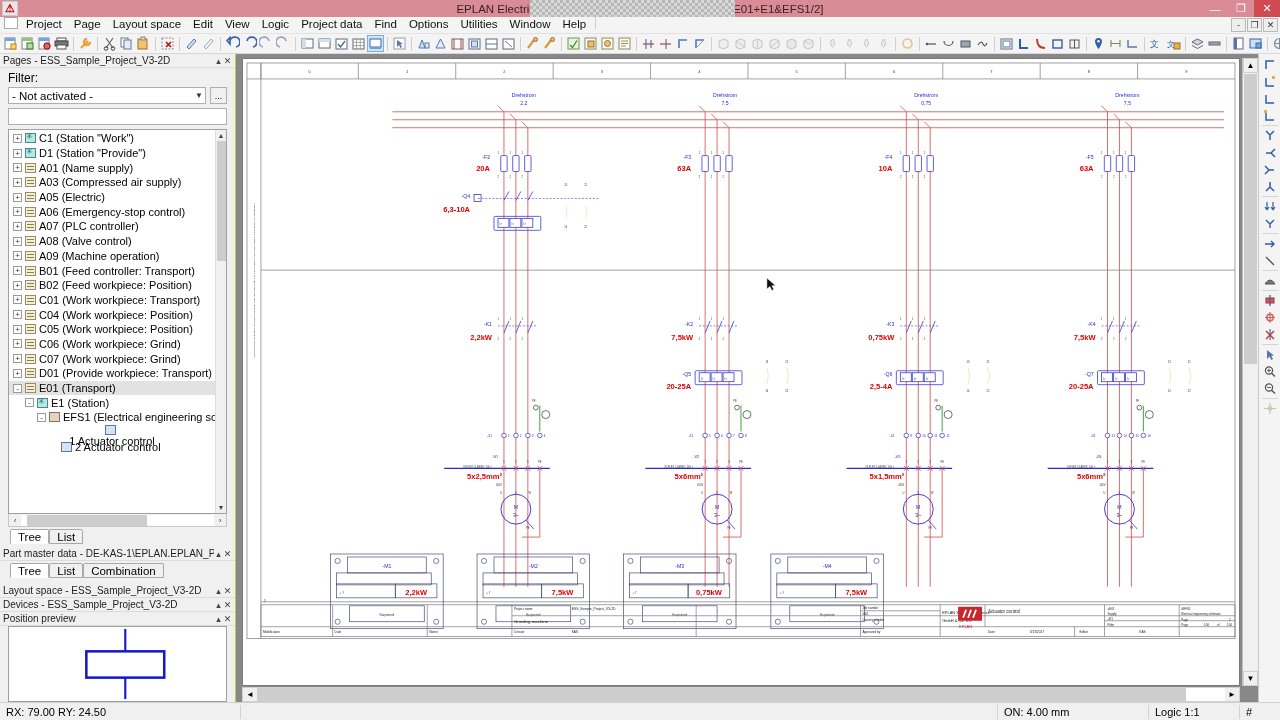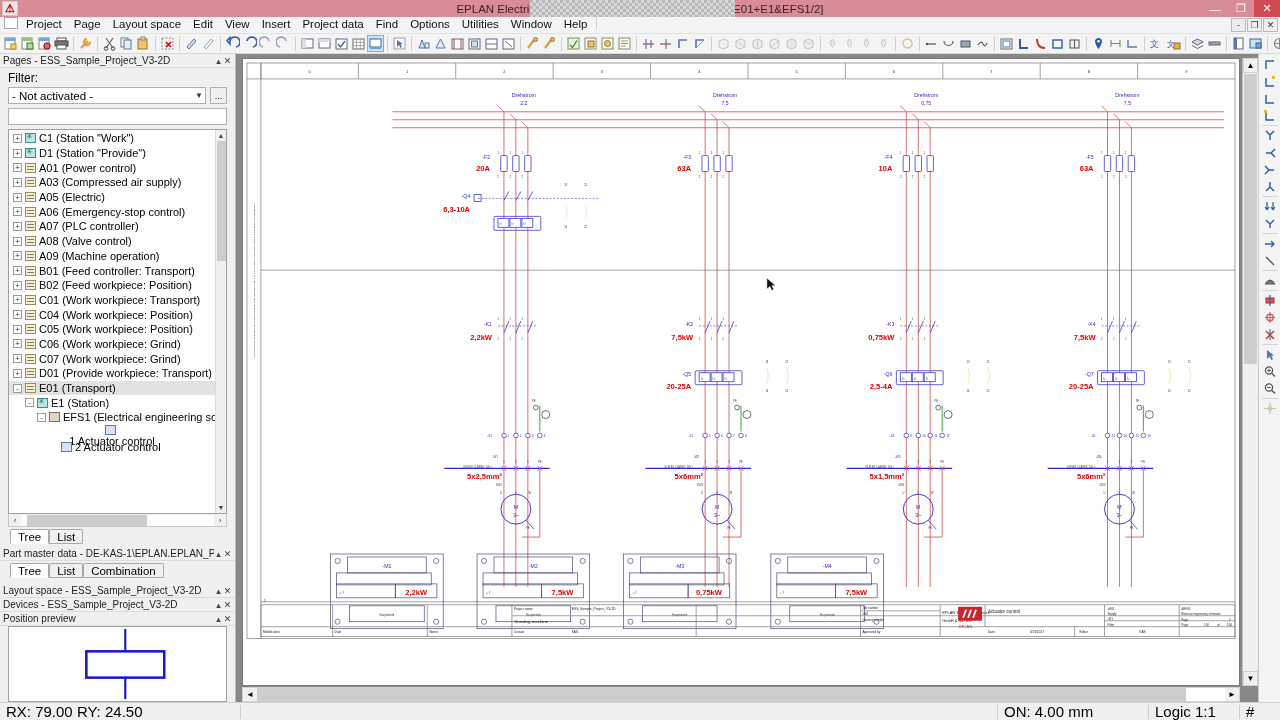--- a/index.html
+++ b/index.html
@@ -143,21 +143,21 @@
     display:flex;align-items:center;font-size:10px;padding:0 5px;gap:3px;}
   .doctab .pg{width:8px;height:9px;border:1px solid #999;background:#fff;}
   #tabrest{flex:1;height:13px;background:#e8e8e8;border-bottom:1px solid #b0b0b0;}
   
   #rightdock{width:22px;background:#f4f4f4;border-left:1px solid #c9c9c9;
     display:flex;flex-direction:column;align-items:center;padding-top:2px;overflow:hidden;}
   .rtb{width:19px;height:17px;display:flex;align-items:center;justify-content:center;}
   .rsep{width:16px;height:1px;background:#d4d4d4;margin:1px 0;}
   
   #statusbar{height:18px;background:#f0f0f0;border-top:1px solid #d0d0d0;
-    display:flex;align-items:center;font-size:15px;}
+    display:flex;align-items:center;font-size:11px;}
   #statusbar .seg{padding:0 6px;height:18px;display:flex;align-items:center;}
   #statusbar .sep{width:1px;height:14px;background:#d0d0d0;}
   
   #sheet{position:absolute;inset:0;}
   text{font-family:"Liberation Sans", sans-serif;}
   .lblblue{fill:#2b2bc8;font-size:5.2px;}
   .lblred{fill:#e00000;font-size:7.6px;font-weight:bold;}
   .tiny{fill:#333;font-size:2.6px;}
   .tinyb{fill:#2b2bc8;font-size:3px;}
   .wire{stroke:#d04a4a;stroke-width:0.8;fill:none;}
@@ -184,21 +184,21 @@
   </div>
 </div>
 
 <div id="menubar">
   <div class="mdoc"></div>
   <div class="mi">Project</div>
   <div class="mi">Page</div>
   <div class="mi">Layout space</div>
   <div class="mi">Edit</div>
   <div class="mi">View</div>
-  <div class="mi">Insert</div>
+  <div class="mi">Logic</div>
   <div class="mi">Project data</div>
   <div class="mi">Find</div>
   <div class="mi">Options</div>
   <div class="mi">Utilities</div>
   <div class="mi">Window</div>
   <div class="mi">Help</div>
   <div class="mdivider"></div>
   <div class="docbtns">
     <span>-</span>
     <span>❐</span>
@@ -643,21 +643,21 @@
             <span>C1 (Station "Work")</span>
           </div>
           <div class="tnode" style="padding-left: 4px;">
             <span class="exp">+</span>
             <span class="tico stat"></span>
             <span>D1 (Station "Provide")</span>
           </div>
           <div class="tnode" style="padding-left: 4px;">
             <span class="exp">+</span>
             <span class="tico page"></span>
-            <span>A01 (Power control)</span>
+            <span>A01 (Name supply)</span>
           </div>
           <div class="tnode" style="padding-left: 4px;">
             <span class="exp">+</span>
             <span class="tico page"></span>
             <span>A03 (Compressed air supply)</span>
           </div>
           <div class="tnode" style="padding-left: 4px;">
             <span class="exp">+</span>
             <span class="tico page"></span>
             <span>A05 (Electric)</span>

